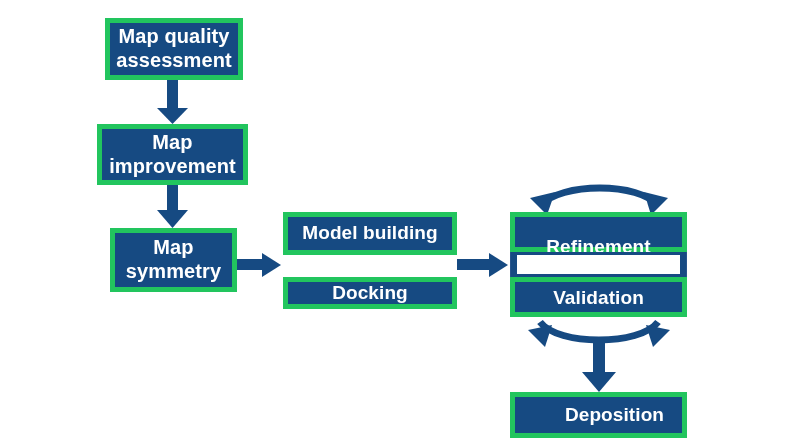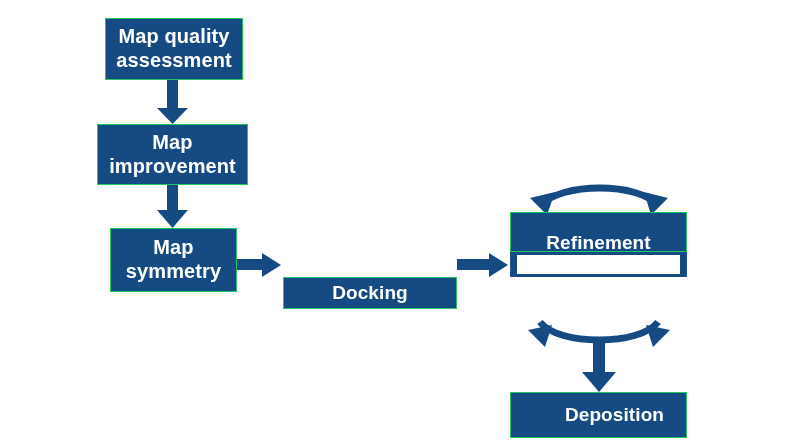--- a/index.html
+++ b/index.html
@@ -23,21 +23,21 @@
     background: #164A82;
     color: #ffffff;
     display: flex;
     align-items: center;
     justify-content: center;
     text-align: center;
     line-height: 1.18;
     font-weight: 600;
     letter-spacing: 0.1px;
     white-space: pre-line;
-    border: 1px solid #22c55e;
+    border: 5px solid #22c55e;
   }
 
   
   #node-map-quality-assessment {
     left: 105px; top: 18px; width: 138px; height: 62px;
     font-size: 20px;
   }
   #node-map-improvement {
     left: 97px; top: 124px; width: 151px; height: 61px;
     font-size: 20px;
@@ -143,23 +143,25 @@
 
   <div class="node" id="node-map-quality-assessment">Map quality
 assessment</div>
 
   <div class="node" id="node-map-improvement">Map
 improvement</div>
 
   <div class="node" id="node-map-symmetry">Map
 symmetry</div>
 
+  <div class="node" id="node-model-building">Model building</div>
 
   <div class="node" id="node-docking">Docking</div>
 
   <div class="node" id="node-refinement">Refinement</div>
 
   <div id="cycle-band"></div>
 
+  <div class="node" id="node-validation">Validation</div>
 
   <div class="node" id="node-deposition">Deposition</div>
 
 </div>
 
 </body></html>

